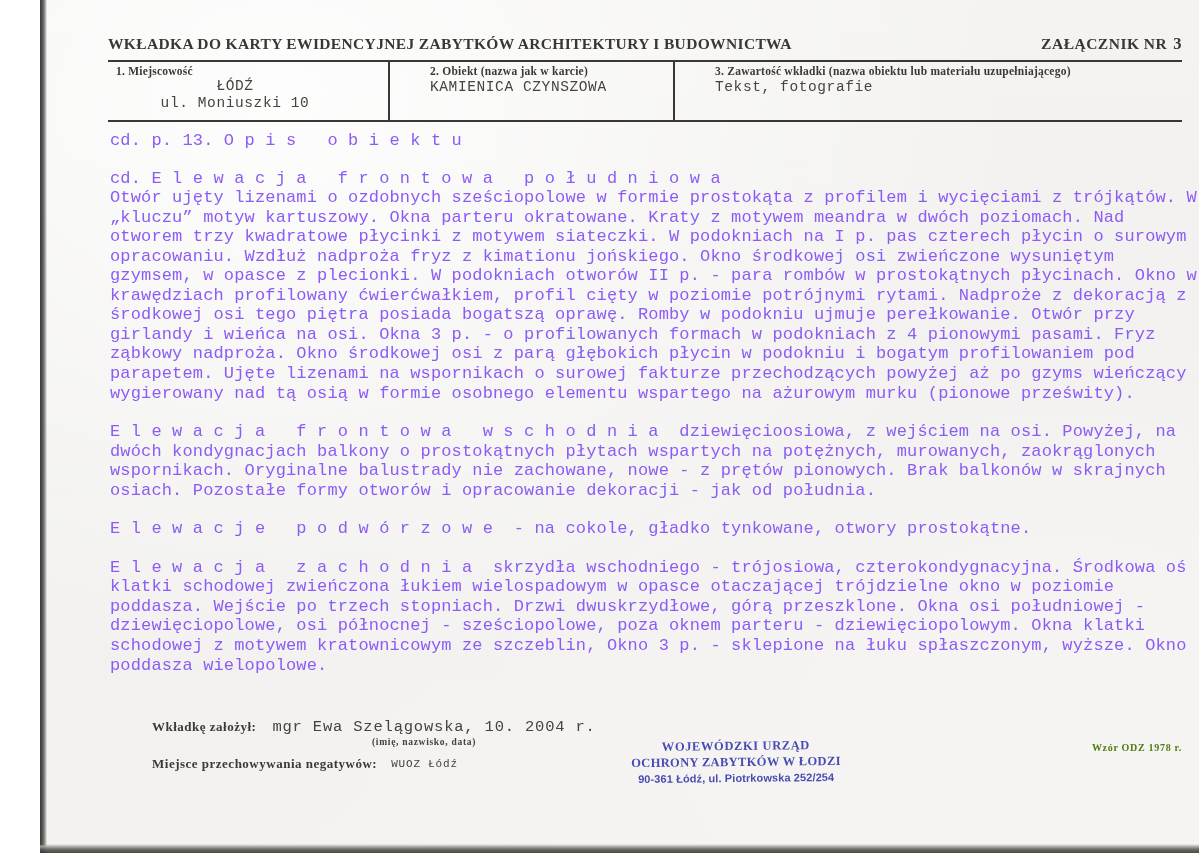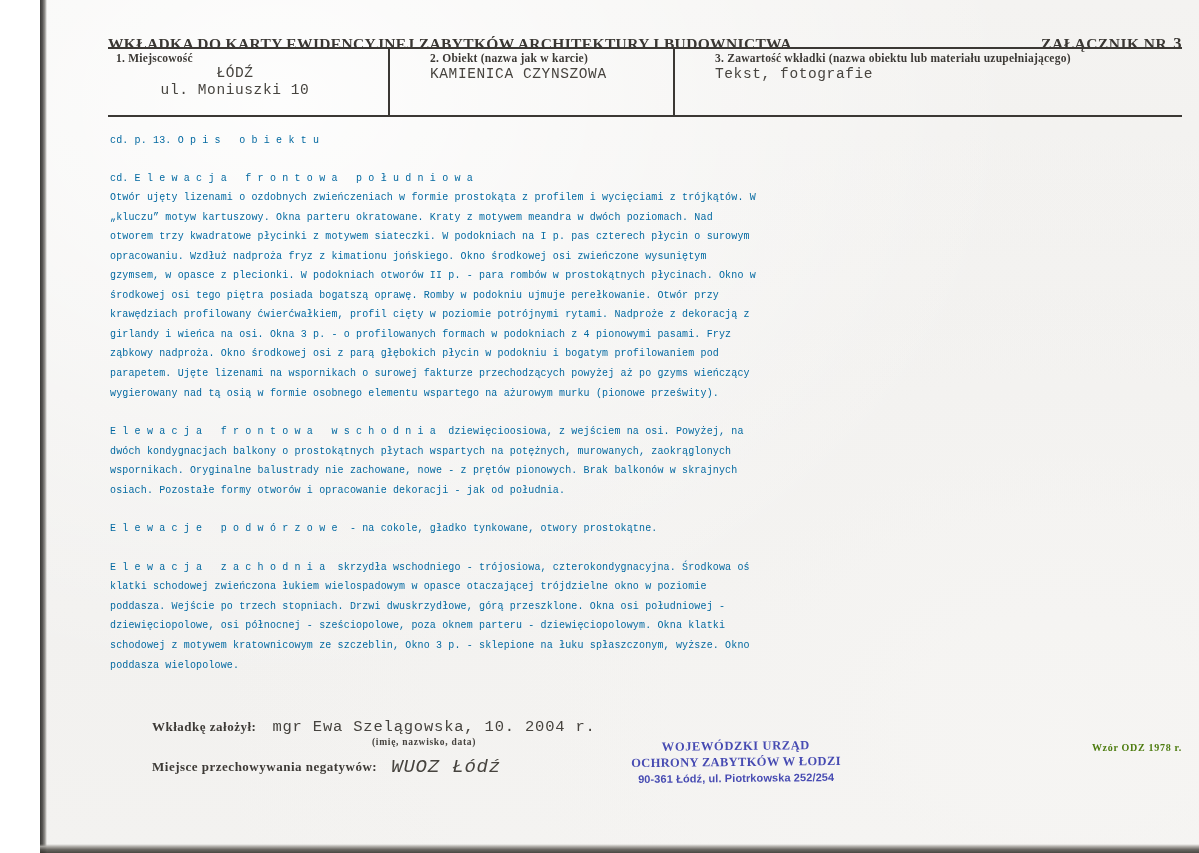--- a/index.html
+++ b/index.html
@@ -93,23 +93,23 @@
   .doc-head-annex .annex-num {
     font-weight: 700;
     font-size: 16.5px;
     margin-left: 6px;
   }
 
   
   .meta-table {
     position: absolute;
     left: 68px;
-    top: 47px;
+    top: 60px;
     width: 1074px;
-    height: 70px;
+    height: 62px;
     border-top: 2.2px solid #3b3834;
     border-bottom: 2.2px solid #3b3834;
     box-sizing: border-box;
     display: flex;
   }
   .meta-cell {
     position: relative;
     box-sizing: border-box;
     padding: 3px 6px 0 8px;
     overflow: hidden;
@@ -141,23 +141,23 @@
 
   
   .body-wrap {
     position: absolute;
     left: 70px;
     top: 131px;
     width: 1078px;
   }
   .tw-line {
     font-family: "Liberation Mono", monospace;
-    font-size: 10px;
+    font-size: 17px;
     line-height: 19.55px;
-    color: #0369a1;
+    color: #8b5cf6;
     letter-spacing: .15px;
     white-space: pre;
   }
   .tw-para { margin: 0; }
   .tw-gap-sm { height: 18px; }
   .tw-gap-md { height: 19px; }
 
   
   .footer {
     position: absolute;
@@ -191,21 +191,21 @@
     font-size: 9.5px;
     font-weight: 600;
     letter-spacing: .7px;
     color: #45423e;
     margin-left: 172px;
     margin-top: 1px;
     white-space: nowrap;
     padding-left: 48px;
   }
   .foot-row-2 { margin-top: 9px; }
-  .foot-value-2 { margin-left: 14px; font-size: 19px; font-style: italic; }
+  .foot-value-2 { margin-left: 14px; font-size: 11px; }
 
   
   .stamp {
     position: absolute;
     left: 586px;
     top: 739px;
     width: 220px;
     text-align: center;
     color: #3a3fae;
     transform: rotate(-0.6deg);
@@ -280,27 +280,27 @@
         <div class="meta-value meta-value-left">Tekst, fotografie</div>
       </div>
     </div>
 
     <div class="body-wrap">
       <div class="tw-line">cd. p. 13. O p i s   o b i e k t u</div>
       <div class="tw-gap-sm"></div>
       <div id="paragraphs">
           <div class="tw-para">
             <div class="tw-line">cd. E l e w a c j a   f r o n t o w a   p o ł u d n i o w a</div>
-            <div class="tw-line">Otwór ujęty lizenami o ozdobnych zwieńczeniach w formie prostokąta z profilem i wycięciami z trójkątów. W</div>
+            <div class="tw-line">Otwór ujęty lizenami o ozdobnych sześciopolowe w formie prostokąta z profilem i wycięciami z trójkątów. W</div>
             <div class="tw-line">„kluczu” motyw kartuszowy. Okna parteru okratowane. Kraty z motywem meandra w dwóch poziomach. Nad</div>
             <div class="tw-line">otworem trzy kwadratowe płycinki z motywem siateczki. W podokniach na I p. pas czterech płycin o surowym</div>
             <div class="tw-line">opracowaniu. Wzdłuż nadproża fryz z kimationu jońskiego. Okno środkowej osi zwieńczone wysuniętym</div>
             <div class="tw-line">gzymsem, w opasce z plecionki. W podokniach otworów II p. - para rombów w prostokątnych płycinach. Okno w</div>
+            <div class="tw-line">krawędziach profilowany ćwierćwałkiem, profil cięty w poziomie potrójnymi rytami. Nadproże z dekoracją z</div>
             <div class="tw-line">środkowej osi tego piętra posiada bogatszą oprawę. Romby w podokniu ujmuje perełkowanie. Otwór przy</div>
-            <div class="tw-line">krawędziach profilowany ćwierćwałkiem, profil cięty w poziomie potrójnymi rytami. Nadproże z dekoracją z</div>
             <div class="tw-line">girlandy i wieńca na osi. Okna 3 p. - o profilowanych formach w podokniach z 4 pionowymi pasami. Fryz</div>
             <div class="tw-line">ząbkowy nadproża. Okno środkowej osi z parą głębokich płycin w podokniu i bogatym profilowaniem pod</div>
             <div class="tw-line">parapetem. Ujęte lizenami na wspornikach o surowej fakturze przechodzących powyżej aż po gzyms wieńczący</div>
             <div class="tw-line">wygierowany nad tą osią w formie osobnego elementu wspartego na ażurowym murku (pionowe prześwity).</div>
           </div>
           <div class="tw-gap-md"></div>
           <div class="tw-para">
             <div class="tw-line">E l e w a c j a   f r o n t o w a   w s c h o d n i a  dziewięcioosiowa, z wejściem na osi. Powyżej, na</div>
             <div class="tw-line">dwóch kondygnacjach balkony o prostokątnych płytach wspartych na potężnych, murowanych, zaokrąglonych</div>
             <div class="tw-line">wspornikach. Oryginalne balustrady nie zachowane, nowe - z prętów pionowych. Brak balkonów w skrajnych</div>

